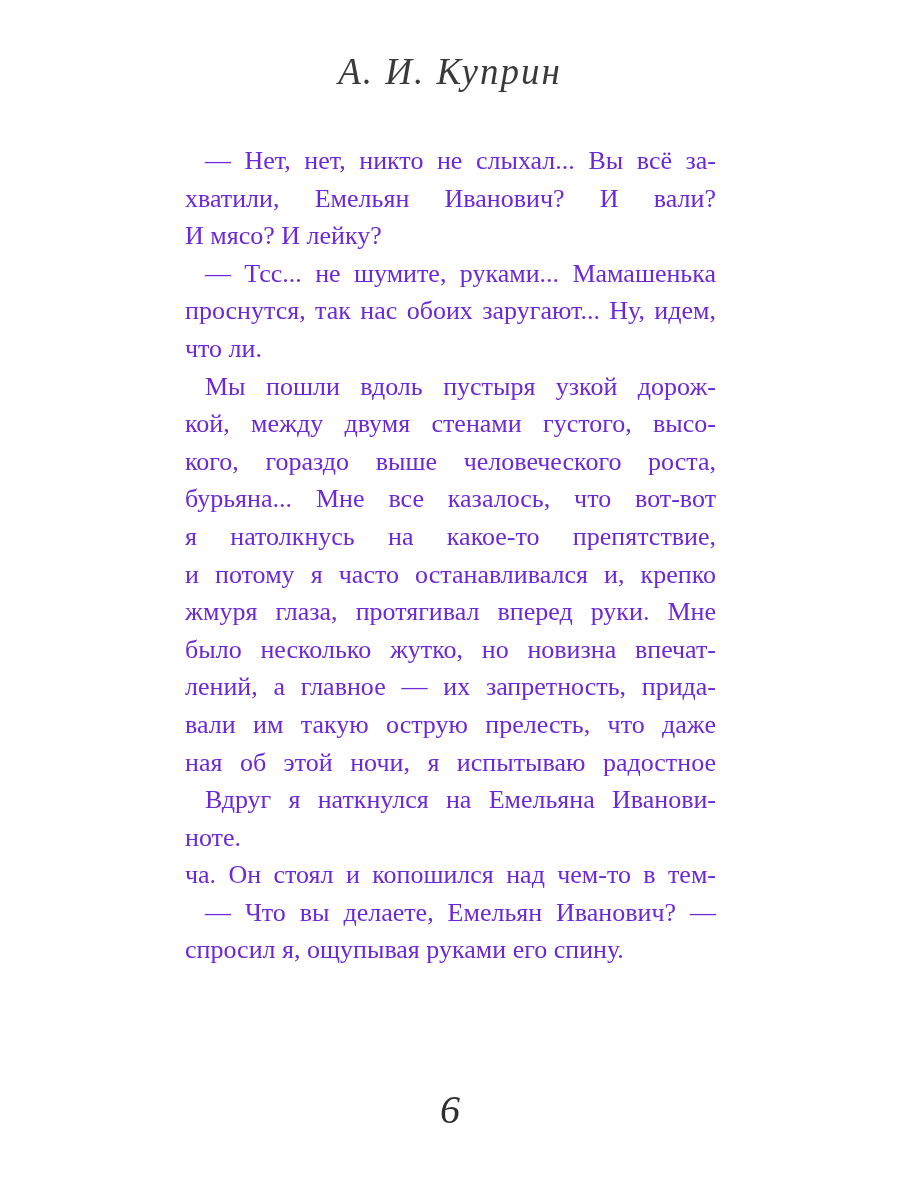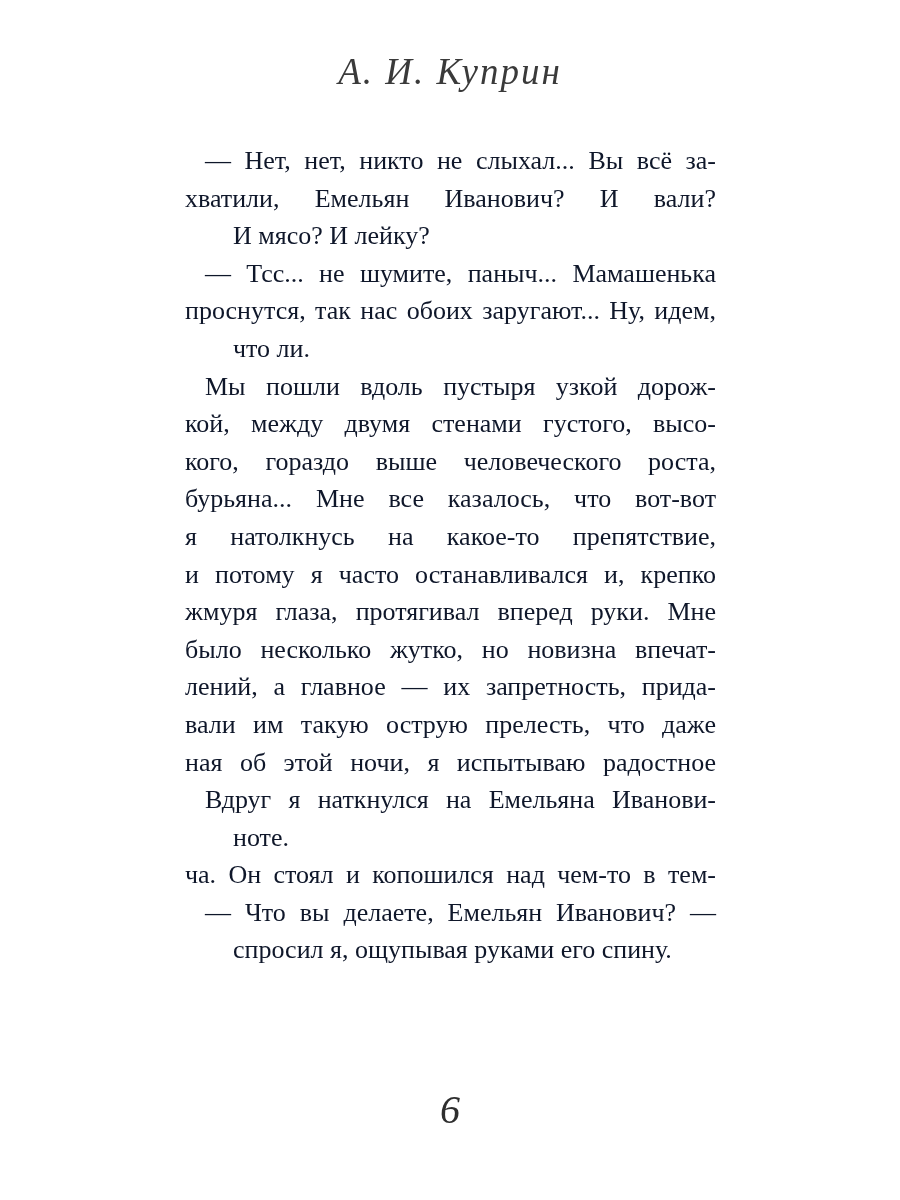--- a/index.html
+++ b/index.html
@@ -31,36 +31,35 @@
     letter-spacing: 2px;
     color: #3a3a3a;
   }
   .text-block {
     position: absolute;
     top: 142px;
     left: 185px;
     width: 531px;
     font-size: 26px;
     line-height: 37.6px;
-    color: #0f172a;
+    color: #6d28d9;
   }
   .line {
     text-align: justify;
     text-align-last: justify;
     -moz-text-align-last: justify;
     text-justify: inter-word;
     height: 37.6px;
     overflow: visible;
   }
   .line.first {
     padding-left: 20px;
   }
   .line.last {
     text-align-last: left;
-    margin-left: 48px;
     -moz-text-align-last: left;
   }
   .folio {
     position: absolute;
     top: 1086px;
     left: 0;
     width: 900px;
     text-align: center;
     font-family: "Liberation Serif", serif;
     font-style: italic;
@@ -71,21 +70,21 @@
 </head>
 <body>
 
 <div class="page">
   <div class="running-head">А. И. Куприн</div>
 
   <div class="text-block">
       <div class="line first">— Нет, нет, никто не слыхал... Вы всё за-</div>
       <div class="line">хватили, Емельян Иванович? И вали?</div>
       <div class="line last">И мясо? И лейку?</div>
-      <div class="line first">— Тсс... не шумите, паныч... Мамашенька</div>
+      <div class="line first">— Тсс... не шумите, руками... Мамашенька</div>
       <div class="line">проснутся, так нас обоих заругают... Ну, идем,</div>
       <div class="line last">что ли.</div>
       <div class="line first">Мы пошли вдоль пустыря узкой дорож-</div>
       <div class="line">кой, между двумя стенами густого, высо-</div>
       <div class="line">кого, гораздо выше человеческого роста,</div>
       <div class="line">бурьяна... Мне все казалось, что вот-вот</div>
       <div class="line">я натолкнусь на какое-то препятствие,</div>
       <div class="line">и потому я часто останавливался и, крепко</div>
       <div class="line">жмуря глаза, протягивал вперед руки. Мне</div>
       <div class="line">было несколько жутко, но новизна впечат-</div>

